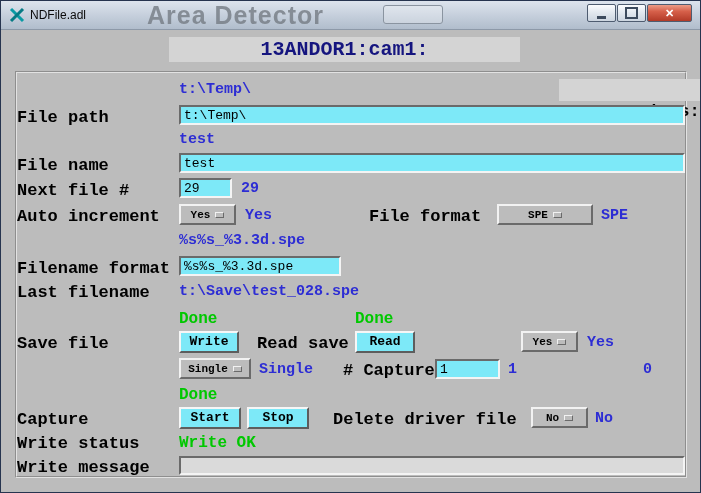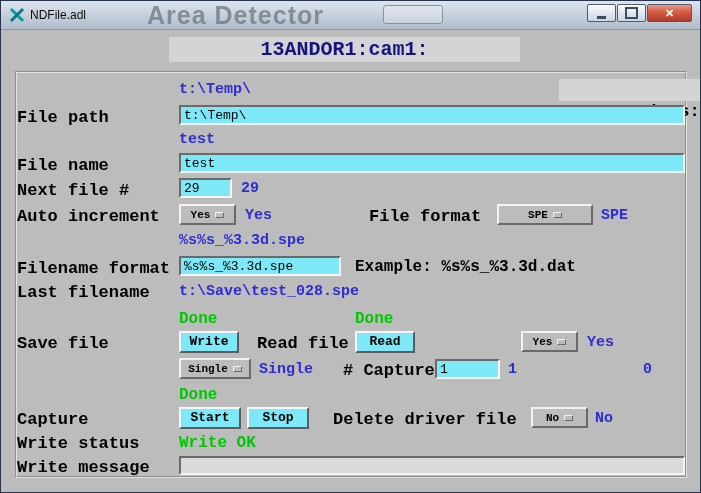--- a/index.html
+++ b/index.html
@@ -107,30 +107,29 @@
     <div class="lbl" style="left:352px;top:134px;">File format</div>
     <div class="dd" style="left:480px;top:131px;width:96px;height:21px;">
       <span>SPE</span>
       <span class="handle"></span>
     </div>
     <div class="rb" style="left:584px;top:134px;">SPE</div>
 
     <div class="rb" style="left:162px;top:159px;">%s%s_%3.3d.spe</div>
     <div class="lbl col" style="top:186px;">Filename format</div>
     <div class="field" style="left:162px;top:183px;width:162px;height:20px;">%s%s_%3.3d.spe</div>
-    <div class="lbl" style="left:338px;top:185px;font-size:16px;">Example: %s%s_%3.3d.dat</div>
 
     <div class="lbl col" style="top:210px;">Last filename</div>
     <div class="rb" style="left:162px;top:210px;">t:\Save\test_028.spe</div>
 
     <div class="grn" style="left:162px;top:237px;">Done</div>
     <div class="grn" style="left:338px;top:237px;">Done</div>
     <div class="lbl col" style="top:261px;">Save file</div>
     <div class="btn" style="left:162px;top:258px;width:60px;height:22px;">Write</div>
-    <div class="lbl" style="left:240px;top:261px;">Read file</div>
+    <div class="lbl" style="left:240px;top:261px;">Read save</div>
     <div class="btn" style="left:338px;top:258px;width:60px;height:22px;">Read</div>
     <div class="dd" style="left:504px;top:258px;width:57px;height:21px;">
       <span>Yes</span>
       <span class="handle"></span>
     </div>
     <div class="rb" style="left:570px;top:261px;">Yes</div>
 
     <div class="dd" style="left:162px;top:285px;width:72px;height:21px;">
       <span>Single</span>
       <span class="handle"></span>

